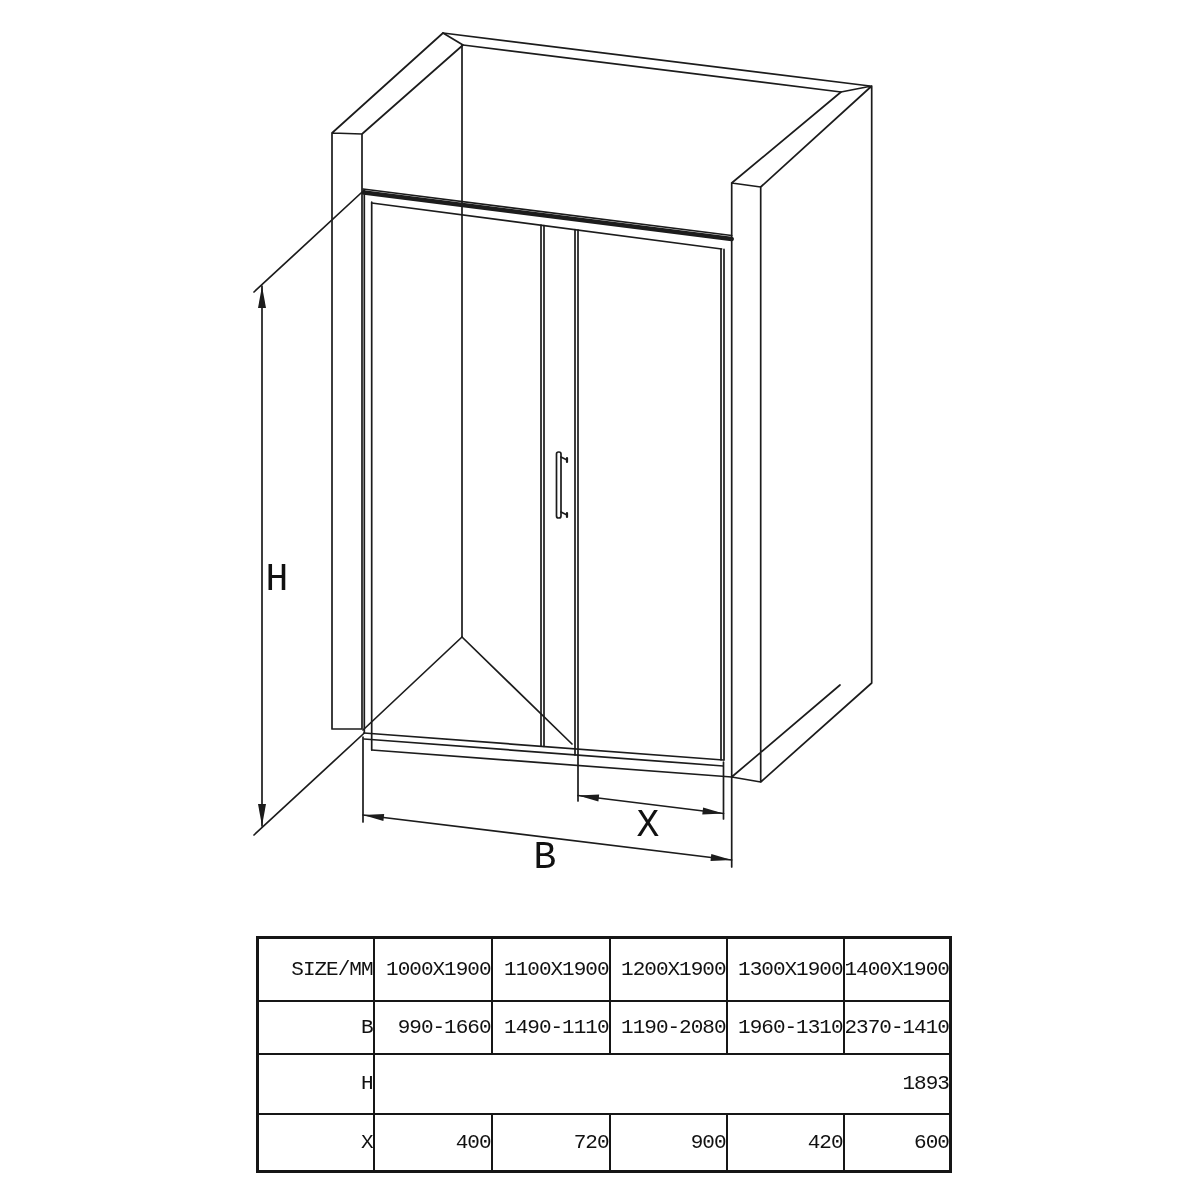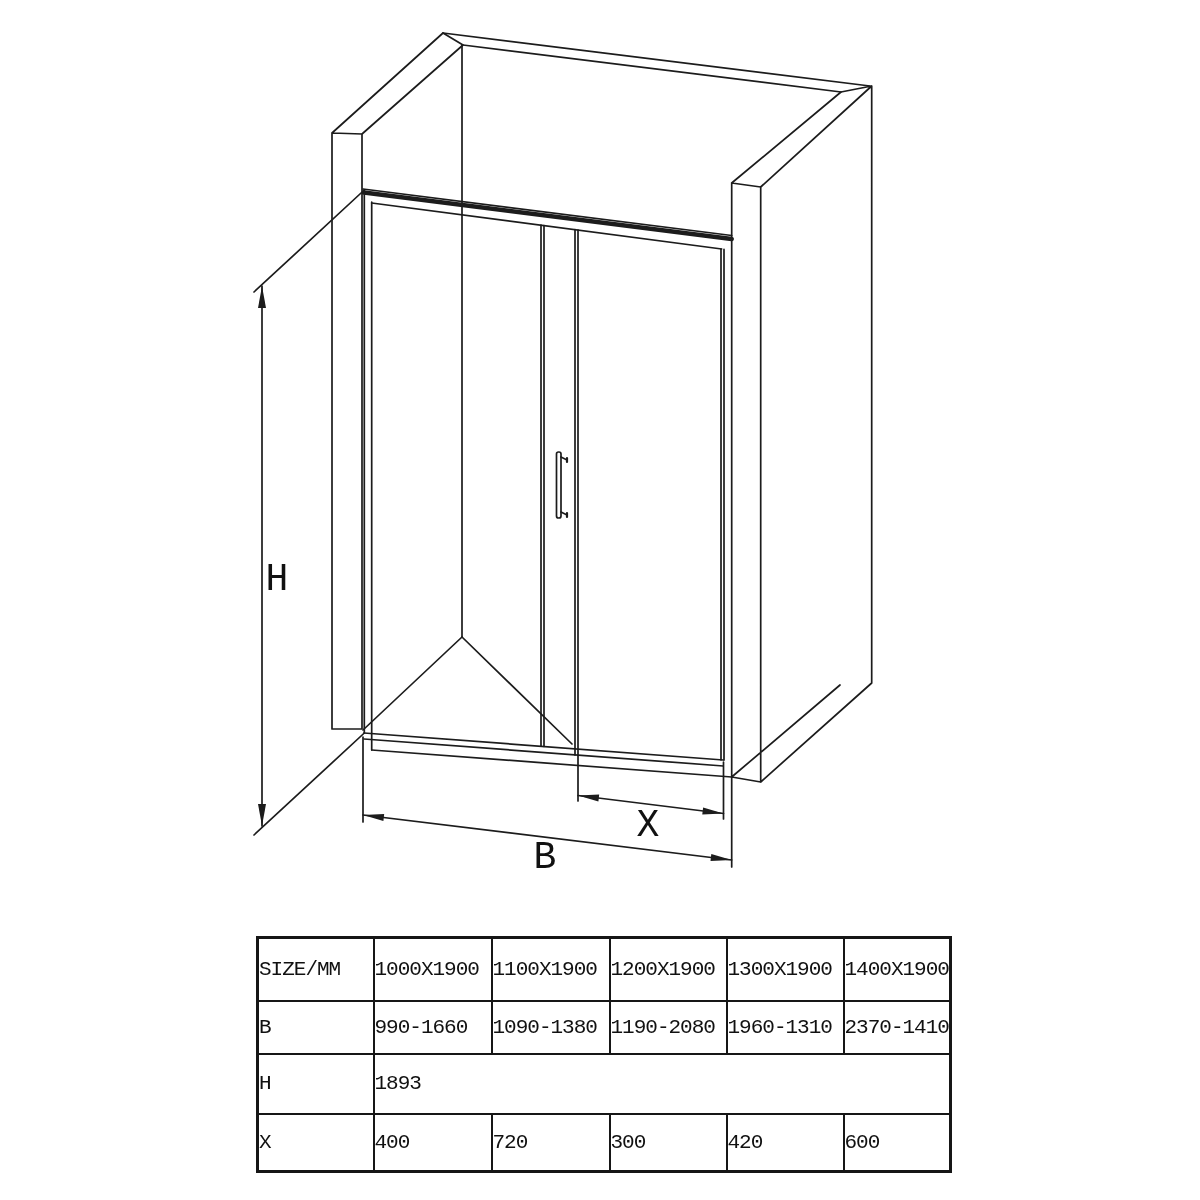--- a/index.html
+++ b/index.html
@@ -3,21 +3,21 @@
 <meta charset="utf-8">
 <style>
   html,body{margin:0;padding:0;background:#ffffff;}
   body{width:1200px;height:1200px;position:relative;font-family:"Liberation Mono",monospace;}
   #drawing{position:absolute;left:0;top:0;}
   .dim-label{font-family:"Liberation Mono",monospace;font-size:38px;fill:#111;}
   #size-table{position:absolute;left:256px;top:936px;border-collapse:collapse;
               table-layout:fixed;font-family:"Liberation Mono",monospace;
               font-size:21px;color:#111;letter-spacing:-1px;
               border:3px solid #161616;}
-  #size-table td{border:2px solid #161616;text-align:left;vertical-align:middle;
+  #size-table td{border:2px solid #161616;text-align:right;vertical-align:middle;
                  padding:0;overflow:hidden;white-space:nowrap;}
   .rh1{height:63px;} .rh2{height:53px;} .rh3{height:60px;} .rh4{height:58px;}
 </style>
 </head>
 <body>
 
 <svg id="drawing" width="1200" height="1200" viewBox="0 0 1200 1200">
   <g fill="none" stroke="#1c1c1c" stroke-width="1.7" stroke-linecap="round">
 
     <g>
@@ -98,31 +98,31 @@
     <td>SIZE/MM</td>
     <td>1000X1900</td>
     <td>1100X1900</td>
     <td>1200X1900</td>
     <td>1300X1900</td>
     <td>1400X1900</td>
   </tr>
   <tr class="rh2">
     <td>B</td>
     <td>990-1660</td>
-    <td>1090-1380</td>
+    <td>1490-1110</td>
     <td>1190-2080</td>
     <td>1960-1310</td>
     <td>2370-1410</td>
   </tr>
   <tr class="rh3">
     <td>H</td>
     <td colspan="5">1893</td>
   </tr>
   <tr class="rh4">
     <td>X</td>
     <td>400</td>
     <td>720</td>
-    <td>300</td>
+    <td>900</td>
     <td>420</td>
     <td>600</td>
   </tr>
 </tbody>
   </table>
 
 </body></html>

